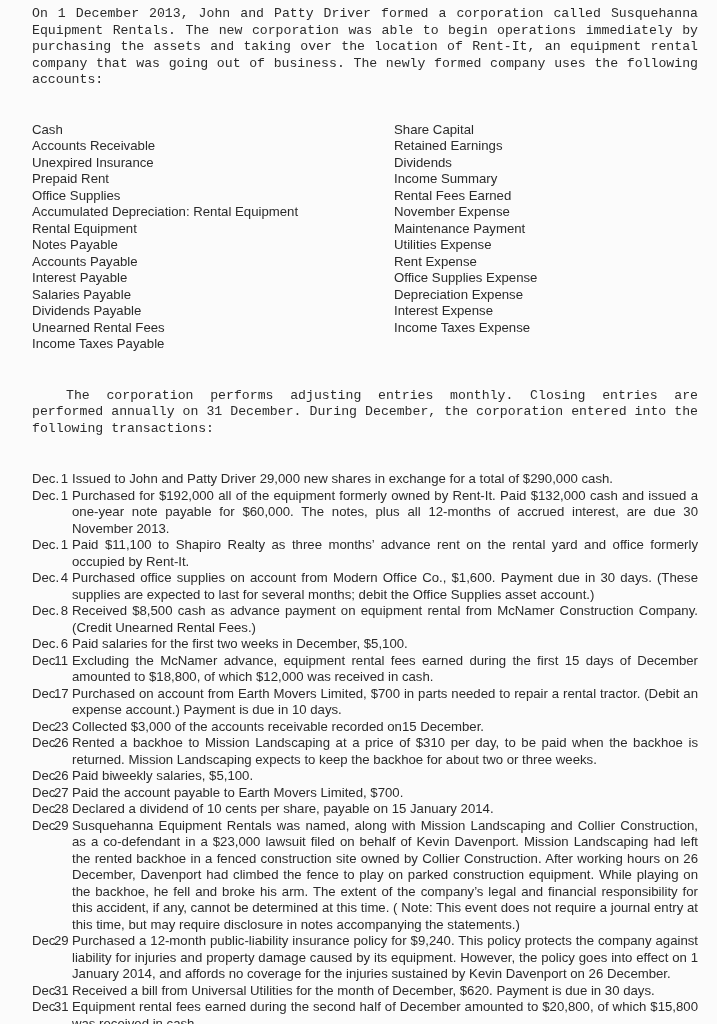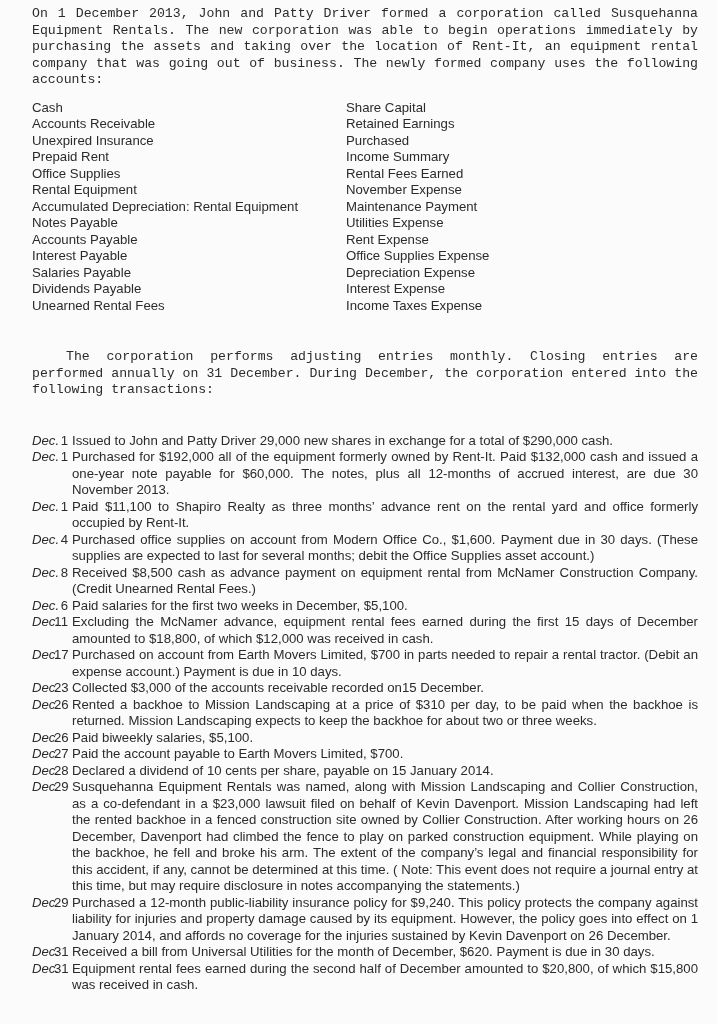--- a/index.html
+++ b/index.html
@@ -5,59 +5,60 @@
     html, body { margin: 0; padding: 0; }
     body {
       width: 717px; height: 1024px; overflow: hidden;
       background: #fbfbfb; color: #2b2b2b;
       font-family: "Liberation Sans", "DejaVu Sans", sans-serif;
       font-size: 13.2px; line-height: 16.5px;
     }
     .page { position: relative; padding: 6px 19px 0 32px; }
     .para { text-align: justify; margin: 0; font-family: Liberation Mono, monospace; }
     .intro { margin-top: 0; }
-    .accounts { display: flex; margin-top: 11px; }
+    .accounts { display: flex; margin-top: 33px; gap: 48px; }
     .col { list-style: none; margin: 0; padding: 0; }
     .col.left { width: 314px; }
     .col li { margin: 0; padding: 0; white-space: nowrap; }
     .para2 { margin-top: 35px; text-indent: 34px; }
     .tx { list-style: none; margin: 34px 0 0 0; padding: 0; }
     .tx li { display: flex; margin: 0; }
     .tx .date { width: 36px; flex: none; white-space: nowrap; display: flex; }
-    .tx .mon { width: 28px; font-style: italic; }
+    .tx .mon { width: 28px; }
     .tx .day { width: 8px; text-align: right; }
     .tx .date.two .day { width: 14px; margin-left: -6px; }
     .tx .desc { flex: 1; text-align: justify; padding-left: 4px; }
   </style>
 </head>
 <body>
 
 <div class="page">
   <p class="para intro">On 1 December 2013, John and Patty Driver formed a corporation called Susquehanna Equipment Rentals. The new corporation was able to begin operations immediately by purchasing the assets and taking over the location of Rent-It, an equipment rental company that was going out of business. The newly formed company uses the following accounts:</p>
 
   <div class="accounts">
     <ul class="col left" id="acc-left">
         <li>Cash</li>
         <li>Accounts Receivable</li>
         <li>Unexpired Insurance</li>
         <li>Prepaid Rent</li>
         <li>Office Supplies</li>
+        <li>Accumulated Depreciation: Rental Equipment</li>
         <li>Rental Equipment</li>
-        <li>Accumulated Depreciation: Rental Equipment</li>
         <li>Notes Payable</li>
         <li>Accounts Payable</li>
         <li>Interest Payable</li>
         <li>Salaries Payable</li>
         <li>Dividends Payable</li>
         <li>Unearned Rental Fees</li>
+        <li>Income Taxes Payable</li>
       </ul>
     <ul class="col right" id="acc-right">
         <li>Share Capital</li>
         <li>Retained Earnings</li>
-        <li>Purchased</li>
+        <li>Dividends</li>
         <li>Income Summary</li>
         <li>Rental Fees Earned</li>
         <li>November Expense</li>
         <li>Maintenance Payment</li>
         <li>Utilities Expense</li>
         <li>Rent Expense</li>
         <li>Office Supplies Expense</li>
         <li>Depreciation Expense</li>
         <li>Interest Expense</li>
         <li>Income Taxes Expense</li>

